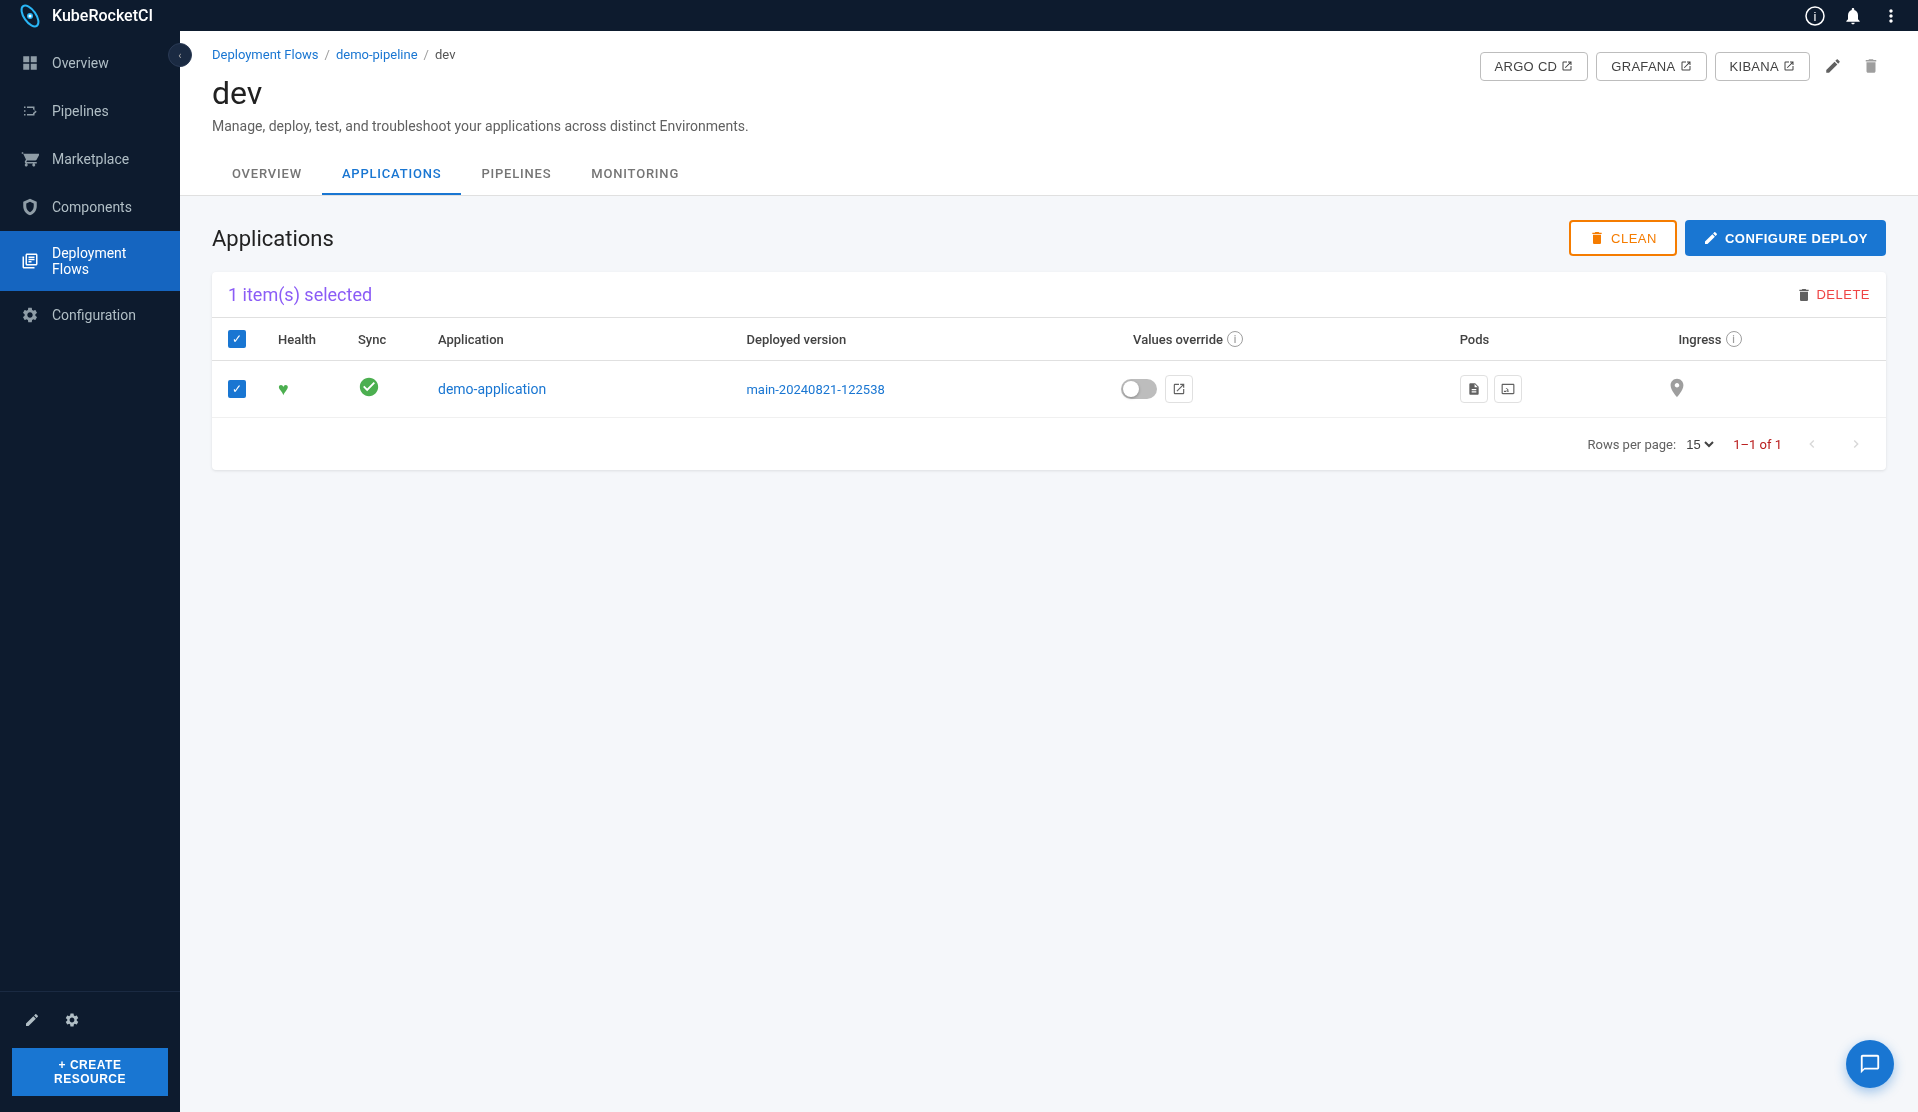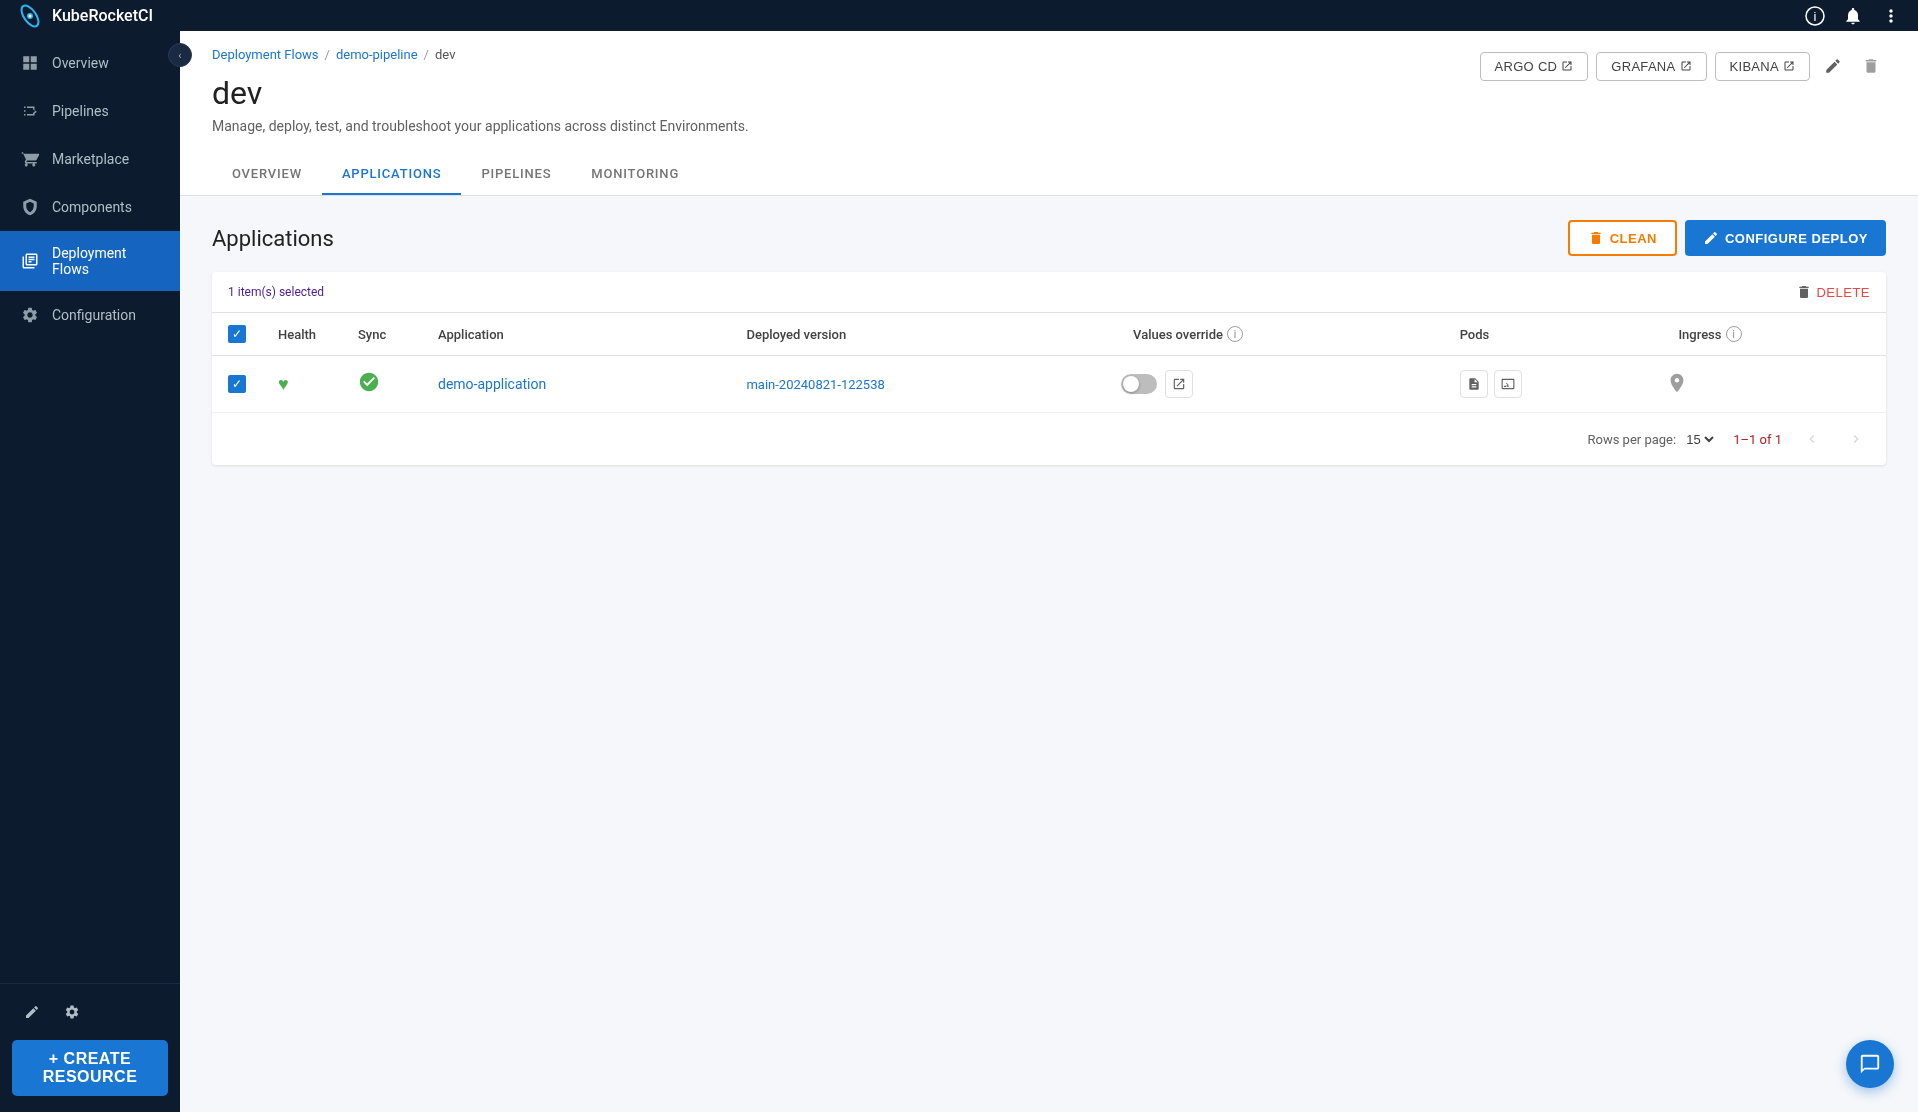--- a/index.html
+++ b/index.html
@@ -86,23 +86,23 @@
       align-items: center;
       gap: 8px;
       border-top: 1px solid #1a2a42;
     }
     .sidebar-bottom-icon { color: #b0bec5; cursor: pointer; width: 32px; height: 32px; display: flex; align-items: center; justify-content: center; border-radius: 4px; }
     .create-resource-btn {
       margin: 0 12px 16px 12px;
       background: #1976d2;
       color: white;
       border: none;
-      border-radius: 5px;
+      border-radius: 0;
       padding: 10px 12px;
-      font-size: 16px;
+      font-size: 12px;
       font-weight: 600;
       cursor: pointer;
       display: flex;
       align-items: center;
       gap: 6px;
       letter-spacing: 0.5px;
       width: calc(100% - 24px);
       justify-content: center;
     }
 
@@ -223,21 +223,21 @@
       gap: 8px;
     }
     .btn-clean {
       border: 2px solid #f57c00;
       background: white;
       color: #f57c00;
       padding: 8px 18px;
       border-radius: 4px;
       cursor: pointer;
       font-size: 13px;
-      font-weight: 700;
+      font-weight: 400;
       display: flex;
       align-items: center;
       gap: 6px;
       letter-spacing: 0.5px;
       text-transform: uppercase;
     }
     .btn-configure {
       border: none;
       background: #1976d2;
       color: white;
@@ -260,22 +260,22 @@
       box-shadow: 0 1px 3px rgba(0,0,0,0.1);
     }
     .table-toolbar {
       display: flex;
       align-items: center;
       justify-content: space-between;
       padding: 12px 16px;
       border-bottom: 1px solid #e0e0e0;
     }
     .selected-count {
-      font-size: 12px;
-      color: #4c1d95;
+      font-size: 18px;
+      color: #8b5cf6;
     }
     .btn-delete {
       border: none;
       background: transparent;
       color: #ef4444;
       cursor: pointer;
       font-size: 13px;
       font-weight: 500;
       display: flex;
       align-items: center;

